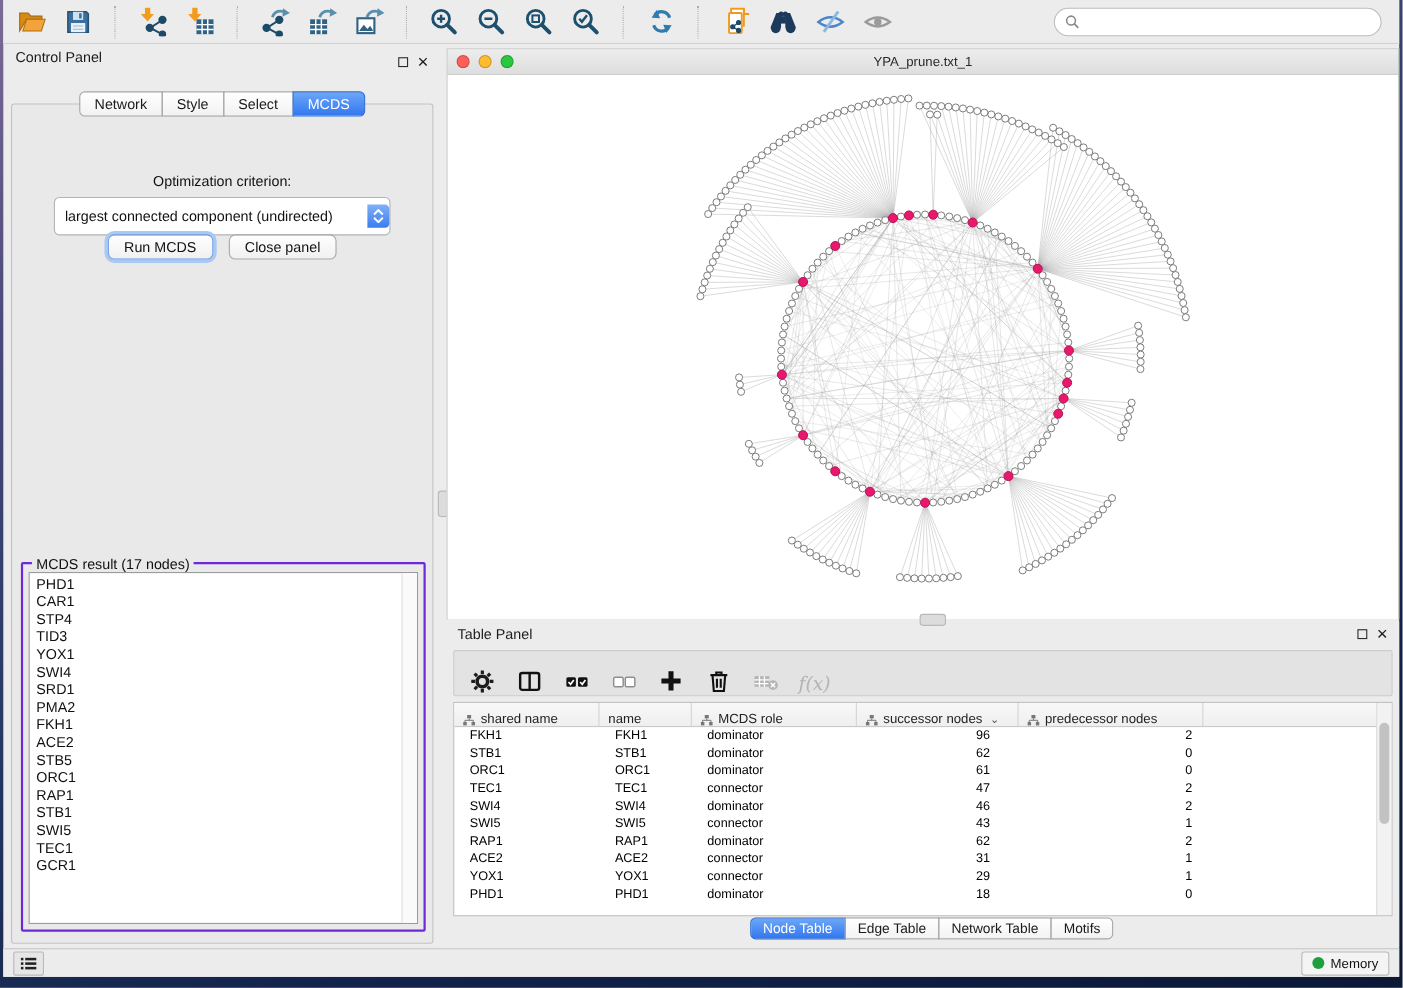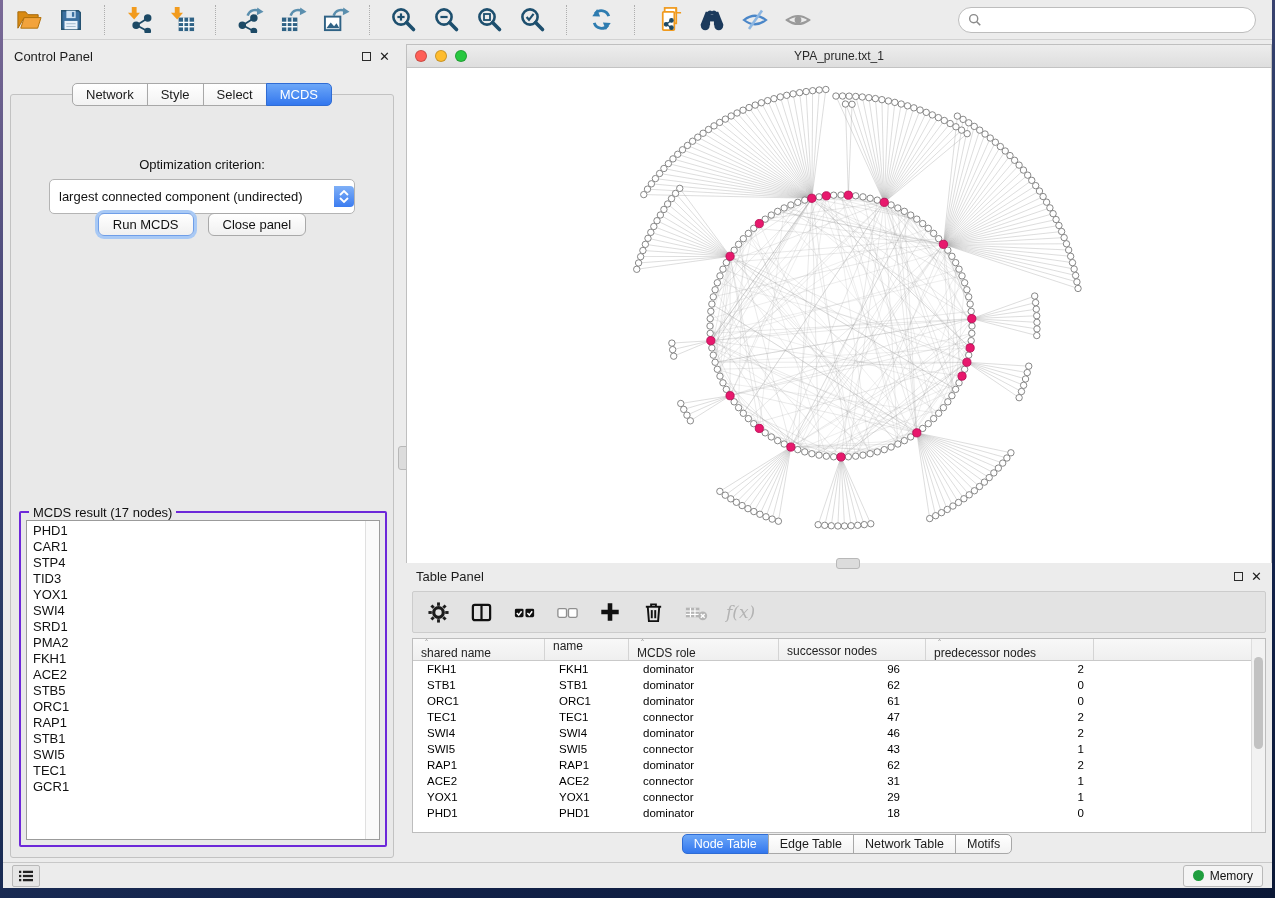--- a/index.html
+++ b/index.html
@@ -15,21 +15,21 @@
     border-bottom:1px solid #d2d2d2;display:flex;align-items:center;padding:0 10px;box-sizing:border-box;gap:13px;}
   .tbtn{width:30px;height:30px;display:flex;align-items:center;justify-content:center;flex:0 0 auto;}
   .tbtn svg{display:block;}
   .sep{width:1px;height:30px;border-left:1px dotted #aeaeae;margin:0 5px;flex:0 0 auto;}
   .searchbox{margin-left:auto;margin-right:6px;width:298px;height:26px;background:#fff;border:1px solid #bdbdbd;
     border-radius:13px;display:flex;align-items:center;padding:0 9px;gap:6px;box-sizing:border-box;}
   .searchbox input{border:none;outline:none;flex:1;font-size:12px;background:transparent;font-family:inherit;}
 
   
   .control-panel{position:absolute;left:4px;top:44px;width:396px;height:818px;background:#ececec;}
-  .cp-titlebar{height:24px;display:flex;align-items:center;padding:0 10px;font-size:13px;color:#1c1c1c;}
+  .cp-titlebar{height:24px;display:flex;padding:0 10px;font-size:13px;color:#1c1c1c;}
   .win-btns{margin-left:auto;display:flex;gap:8px;align-items:center;}
   .float-btn{width:9px;height:9px;border:1.6px solid #2b2b2b;display:inline-block;box-sizing:border-box;}
   .close-btn{font-size:13px;font-weight:bold;color:#1b1b1b;line-height:9px;}
   .cp-body{position:absolute;left:6px;top:50px;width:382px;height:762px;background:#e9e9e9;
     border:1px solid #c2c2c2;border-radius:3px;}
   .seg{display:flex;}
   .cp-tabs{position:absolute;left:50%;transform:translateX(-50%);top:-12px;z-index:3;}
   .seg .tab{background:linear-gradient(#ffffff,#f2f2f2);border:1px solid #a8a8a8;margin-left:-1px;
     padding:3px 13px;font-size:13px;color:#1b1b1b;cursor:default;white-space:nowrap;}
   .seg .tab:first-child{border-radius:5px 0 0 5px;margin-left:0;}
@@ -67,28 +67,28 @@
     display:flex;align-items:center;position:relative;}
   .traffic{display:flex;gap:8px;padding-left:8px;}
   .light{width:12px;height:12px;border-radius:50%;box-sizing:border-box;border:0.5px solid rgba(0,0,0,.2);}
   .net-title{position:absolute;left:0;right:0;text-align:center;font-size:12px;color:#2a2a2a;}
   .net-canvas{width:864px;height:495px;background:#fff;}
 
   
   .table-frame{position:absolute;left:406px;top:565px;width:866px;height:296px;background:#ececec;}
   .tp-titlebar{height:22px;display:flex;align-items:center;padding:0 10px;font-size:13px;color:#1c1c1c;}
   .tp-toolbar{margin:4px 6px 0 6px;height:40px;background:#e3e3e3;border:1px solid #cccccc;border-radius:2px;
-    display:flex;align-items:center;gap:17px;padding:0 12px;}
+    display:flex;align-items:flex-end;gap:17px;padding:0 12px;}
   .tp-toolbar .tbtn{width:26px;height:26px;}
   .fx{font-family:"DejaVu Serif",serif;font-style:italic;font-size:17px;color:#b3b3b3;}
   .datatable{margin:5px 6px 0 6px;height:193px;background:#fff;border:1px solid #bdbdbd;
     display:flex;flex-direction:column;overflow:hidden;position:relative;}
   .thead{display:flex;height:21px;background:linear-gradient(#f8f8f8,#efefef);border-bottom:1px solid #c9c9c9;flex:0 0 auto;}
-  .th{display:flex;align-items:flex-start;gap:5px;padding-left:8px;font-size:12px;color:#222;
-    border-right:1px solid #d4d4d4;box-sizing:border-box;overflow:hidden;white-space:nowrap;flex-direction:column;}
+  .th{display:flex;align-items:flex-end;gap:5px;padding-left:8px;font-size:12px;color:#222;
+    border-right:1px solid #d4d4d4;box-sizing:border-box;overflow:hidden;white-space:nowrap;}
   .th .chev{color:#555;font-size:10px;margin-left:2px;}
   .tbody{flex:1;position:relative;}
   .tr{display:flex;height:16px;align-items:center;font-size:11.5px;color:#000;}
   .td{padding-left:14px;box-sizing:border-box;white-space:nowrap;overflow:hidden;}
   .td.num{text-align:right;padding-left:0;}
   .tscroll{position:absolute;right:0;top:0;bottom:0;width:13px;background:#f2f2f2;border-left:1px solid #ddd;}
   .tscroll .thumb{position:absolute;left:2px;top:18px;width:9px;height:92px;background:#c2c2c2;border-radius:5px;}
   .tp-tabs{position:absolute;left:16px;right:0;bottom:7px;display:flex;justify-content:center;}
   .tp-tabs .tab{font-size:12.5px;padding:2px 11px;}
 

